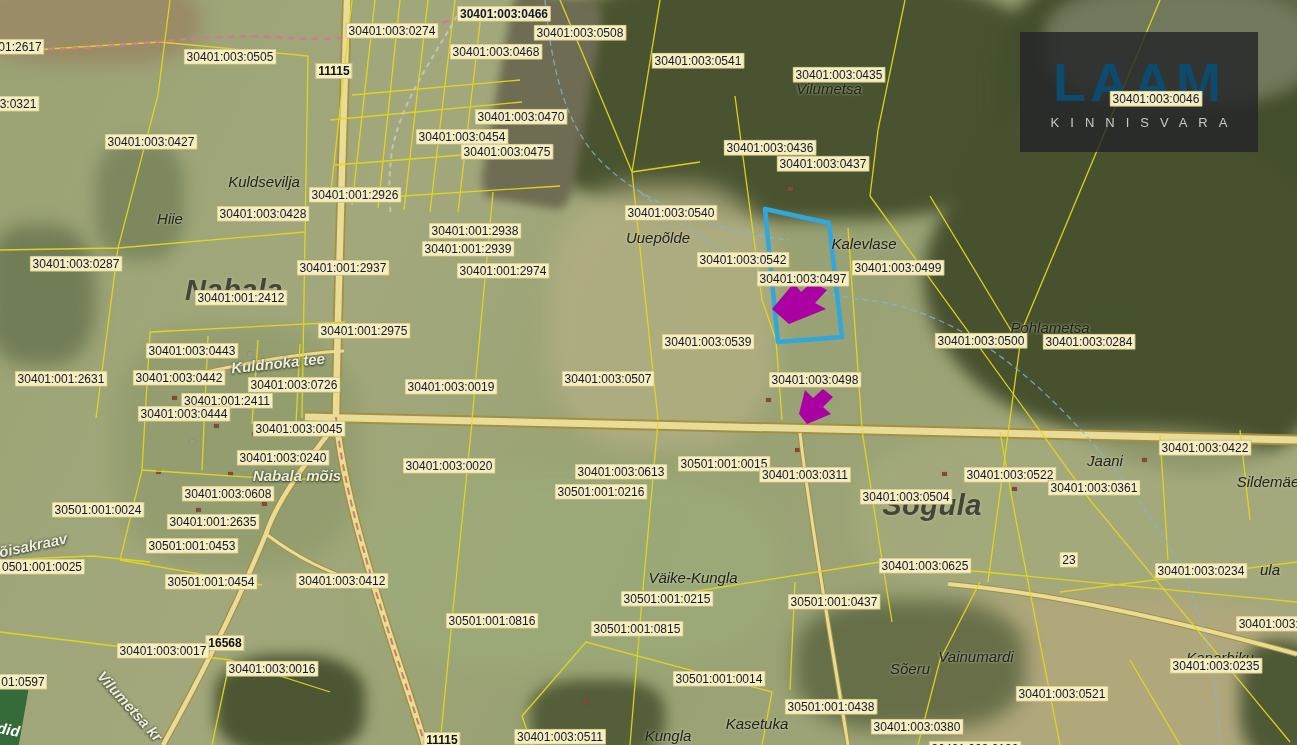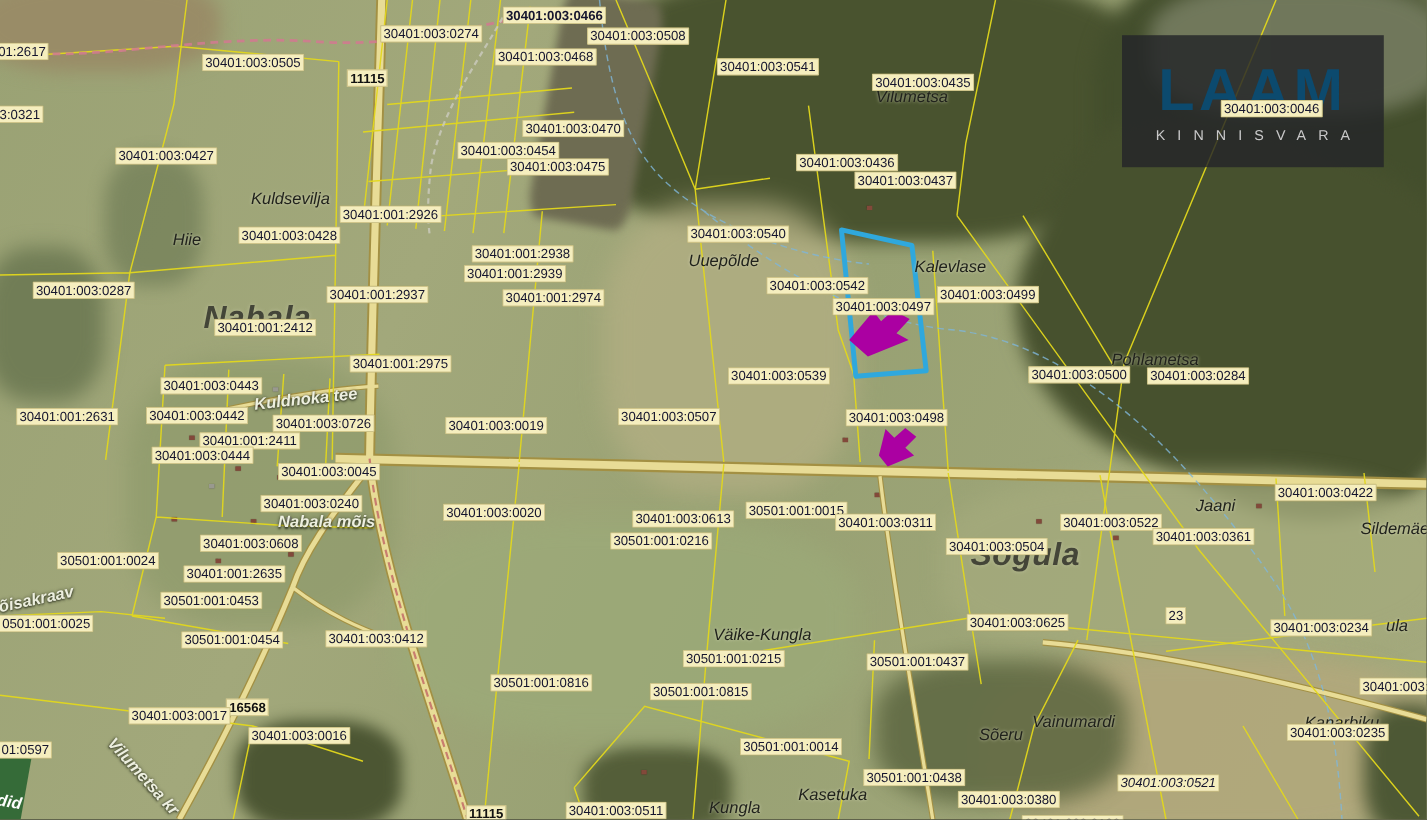--- a/index.html
+++ b/index.html
@@ -252,20 +252,20 @@
       <span class="code-label" style="left: 1069px; top: 560px; transform: translate(-50%, -50%);">23</span>
       <span class="code-label" style="left: 667px; top: 599px; transform: translate(-50%, -50%);">30501:001:0215</span>
       <span class="code-label" style="left: 834px; top: 602px; transform: translate(-50%, -50%);">30501:001:0437</span>
       <span class="code-label" style="left: 637px; top: 629px; transform: translate(-50%, -50%); text-align: right;">30501:001:0815</span>
       <span class="code-label" style="left: 492px; top: 621px; transform: translate(-50%, -50%);">30501:001:0816</span>
       <span class="code-label" style="left: 163px; top: 651px; transform: translate(-50%, -50%);">30401:003:0017</span>
       <span class="code-label" style="left: 272px; top: 669px; transform: translate(-50%, -50%);">30401:003:0016</span>
       <span class="code-label" style="left: 23px; top: 682px; transform: translate(-50%, -50%);">01:0597</span>
       <span class="code-label" style="left: 719px; top: 679px; transform: translate(-50%, -50%);">30501:001:0014</span>
       <span class="code-label" style="left: 1216px; top: 666px; transform: translate(-50%, -50%);">30401:003:0235</span>
-      <span class="code-label" style="left: 1062px; top: 712px; transform: translate(-50%, -50%); font-style: italic;">30401:003:0521</span>
+      <span class="code-label" style="left: 1062px; top: 694px; transform: translate(-50%, -50%);">30401:003:0521</span>
       <span class="code-label" style="left: 1272px; top: 624px; transform: translate(-50%, -50%);">30401:003:0</span>
       <span class="code-label" style="left: 831px; top: 707px; transform: translate(-50%, -50%);">30501:001:0438</span>
       <span class="code-label" style="left: 560px; top: 737px; transform: translate(-50%, -50%);">30401:003:0511</span>
       <span class="code-label" style="left: 917px; top: 727px; transform: translate(-50%, -50%);">30401:003:0380</span>
       <span class="code-label" style="left: 975px; top: 749px; transform: translate(-50%, -50%);">30401:003:0192</span>
     </div>
 </div>
 
 </body></html>

